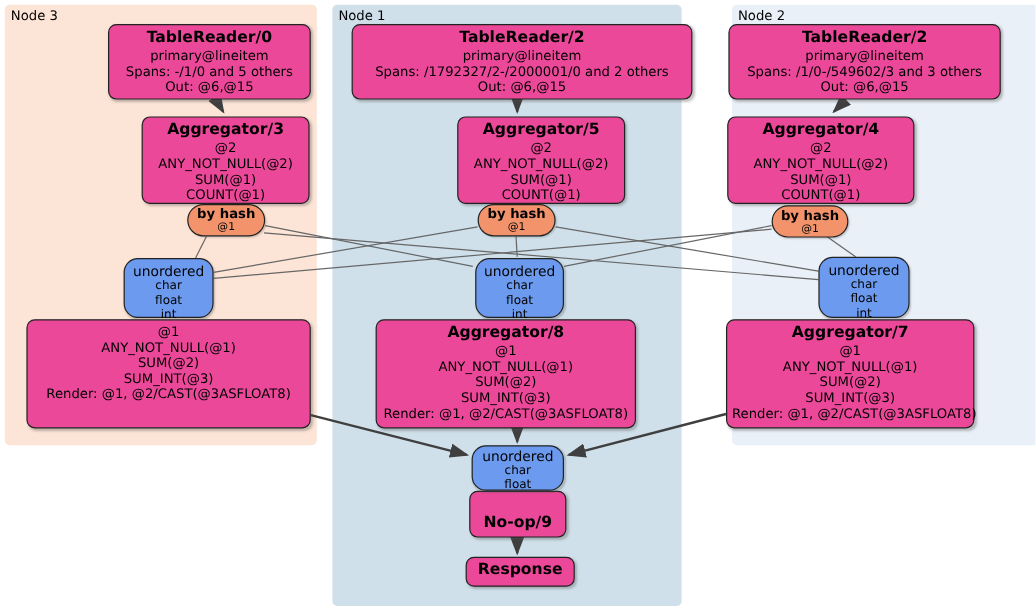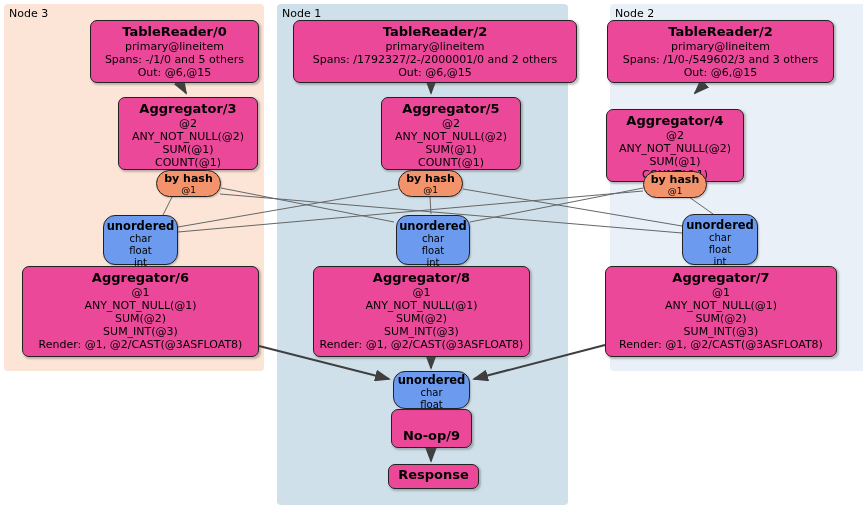--- a/index.html
+++ b/index.html
@@ -19,21 +19,21 @@
 
   .router{position:absolute;z-index:3;background:#f2936c;border:1px solid #222;
           border-radius:14px;text-align:center;box-sizing:border-box;padding-top:1px;
           box-shadow:1px 1px 1.5px rgba(80,80,80,.3);}
   .rlabel{font-size:11px;font-weight:bold;line-height:13px;}
   .rdetail{font-size:9px;line-height:10px;}
 
   .sync{position:absolute;z-index:3;background:#6b9aef;border:1px solid #222;
         border-radius:12px;text-align:center;box-sizing:border-box;padding-top:3px;
         box-shadow:1px 1px 1.5px rgba(80,80,80,.3);}
-  .slabel{font-size:11.5px;font-weight:bold;line-height:14px;}
+  .slabel{font-size:11.5px;font-weight:normal;line-height:14px;}
   .sline{font-size:10px;line-height:12px;}
 </style>
 </head>
 <body>
 
 <div id="canvas">
 
   <div class="region" style="left:4px;top:4px;width:260px;height:367px;background:#fce4d6;">
     <div class="region-label">Node 3</div>
   </div>
@@ -100,21 +100,21 @@
     <div class="pline">SUM(@1)</div>
     <div class="pline">COUNT(@1)</div>
   </div>
   <div class="pbox" style="left:361px;top:97px;width:140px;height:73px;margin-left:20px;">
     <div class="ptitle">Aggregator/5</div>
     <div class="pline">@2</div>
     <div class="pline">ANY_NOT_NULL(@2)</div>
     <div class="pline">SUM(@1)</div>
     <div class="pline">COUNT(@1)</div>
   </div>
-  <div class="pbox" style="left:606px;top:109px;width:138px;height:73px;">
+  <div class="pbox" style="left:606px;top:97px;width:156px;height:73px;">
     <div class="ptitle">Aggregator/4</div>
     <div class="pline">@2</div>
     <div class="pline">ANY_NOT_NULL(@2)</div>
     <div class="pline">SUM(@1)</div>
     <div class="pline">COUNT(@1)</div>
   </div>
 
   <div class="router" style="left:156px;top:170px;width:65px;height:27px;">
     <div class="rlabel">by hash</div>
     <div class="rdetail">@1</div>
@@ -141,36 +141,35 @@
     <div class="sline">int</div>
   </div>
   <div class="sync" style="left:682px;top:214px;width:76px;height:51px;">
     <div class="slabel">unordered</div>
     <div class="sline">char</div>
     <div class="sline">float</div>
     <div class="sline">int</div>
   </div>
 
   <div class="pbox" style="left:22px;top:266px;width:237px;height:91px;">
-    <div class="ptitle">Aggregator/6</div>
     <div class="pline">@1</div>
     <div class="pline">ANY_NOT_NULL(@1)</div>
     <div class="pline">SUM(@2)</div>
     <div class="pline">SUM_INT(@3)</div>
     <div class="pline">Render: @1, @2/CAST(@3ASFLOAT8)</div>
   </div>
   <div class="pbox" style="left:313px;top:266px;width:217px;height:91px;">
     <div class="ptitle">Aggregator/8</div>
     <div class="pline">@1</div>
     <div class="pline">ANY_NOT_NULL(@1)</div>
     <div class="pline">SUM(@2)</div>
     <div class="pline">SUM_INT(@3)</div>
     <div class="pline">Render: @1, @2/CAST(@3ASFLOAT8)</div>
   </div>
-  <div class="pbox" style="left:605px;top:266px;width:232px;height:91px;">
+  <div class="pbox" style="left:605px;top:266px;width:207px;height:91px;">
     <div class="ptitle">Aggregator/7</div>
     <div class="pline">@1</div>
     <div class="pline">ANY_NOT_NULL(@1)</div>
     <div class="pline">SUM(@2)</div>
     <div class="pline">SUM_INT(@3)</div>
     <div class="pline">Render: @1, @2/CAST(@3ASFLOAT8)</div>
   </div>
 
   <div class="sync" style="left:393px;top:371px;width:77px;height:38px;padding-top:1px;">
     <div class="slabel">unordered</div>

